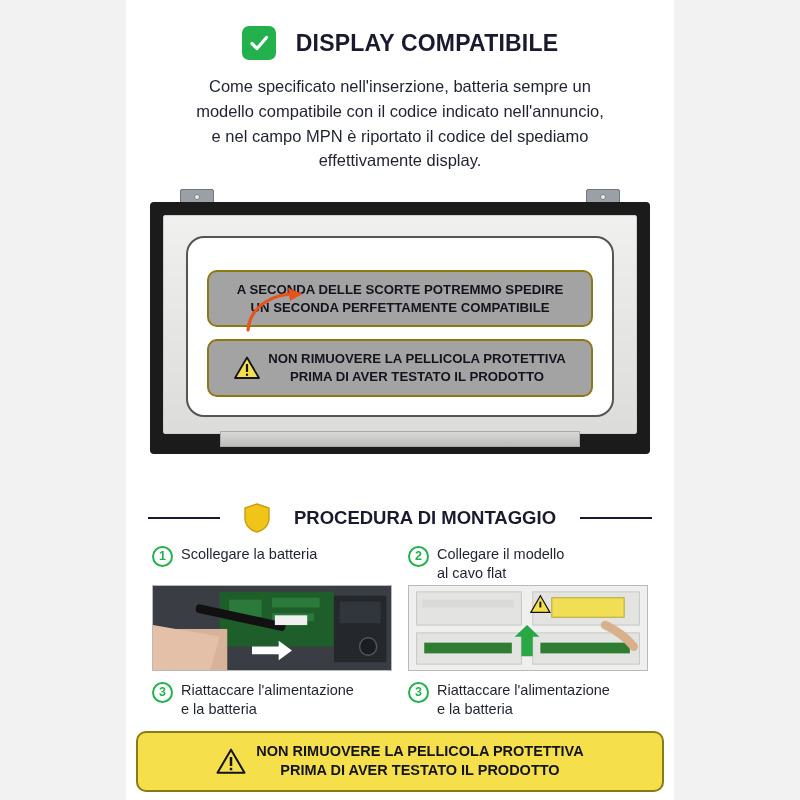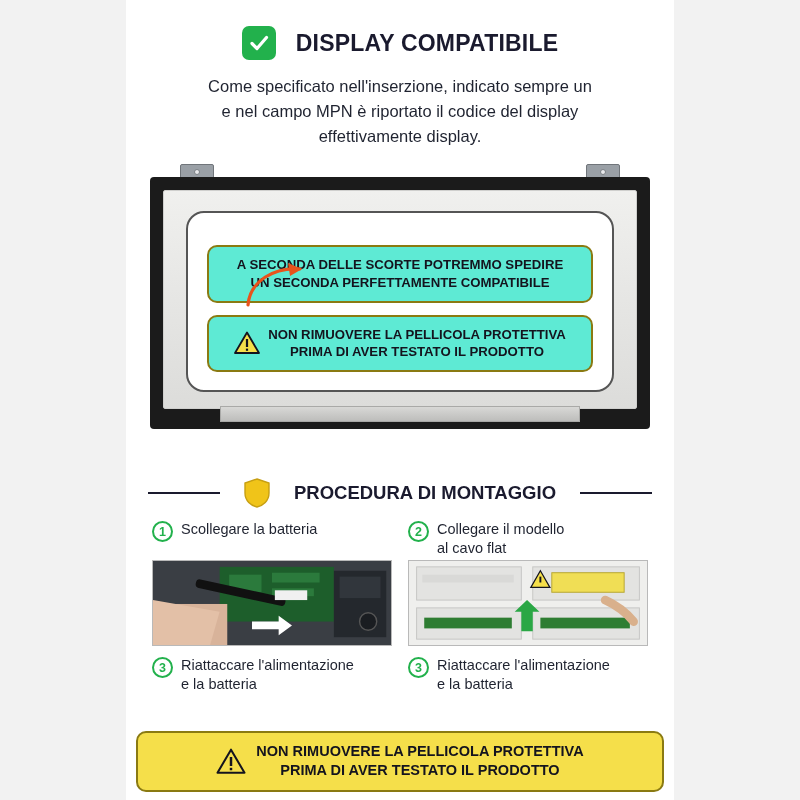--- a/index.html
+++ b/index.html
@@ -145,21 +145,21 @@
   .arrow-curve {
     position: absolute;
     left: 52px;
     top: 48px;
     width: 70px;
     height: 48px;
   }
 
   .yellow-box {
     width: 386px;
-    background: #5eead4;
+    background: #a3a3a3;
     border: 2px solid #8a7a12;
     border-radius: 10px;
     text-align: center;
     font-size: 13.2px;
     font-weight: bold;
     color: #14141e;
     line-height: 1.35;
     padding: 9px 6px;
     box-sizing: border-box;
     margin-bottom: 12px;
@@ -287,22 +287,23 @@
     <div class="header">
       <div class="check-badge">
         <svg width="22" height="22" viewBox="0 0 22 22">
           <path d="M4 11.5 L9 16.5 L18.5 5.5" fill="none" stroke="#ffffff" stroke-width="3.2" stroke-linecap="round" stroke-linejoin="round"></path>
         </svg>
       </div>
       <div class="header-title">DISPLAY COMPATIBILE</div>
     </div>
 
     <div class="intro">
-      <div>Come specificato nell'inserzione, indicato sempre un</div>
-      <div>e nel campo MPN è riportato il codice del display</div>
+      <div>Come specificato nell'inserzione, batteria sempre un</div>
+      <div>modello compatibile con il codice indicato nell'annuncio,</div>
+      <div>e nel campo MPN è riportato il codice del spediamo</div>
       <div>effettivamente display.</div>
     </div>
 
     <div class="panel-wrap">
       <div class="bracket left"></div>
       <div class="bracket right"></div>
 
       <div class="panel">
         <div class="panel-screen">
 

